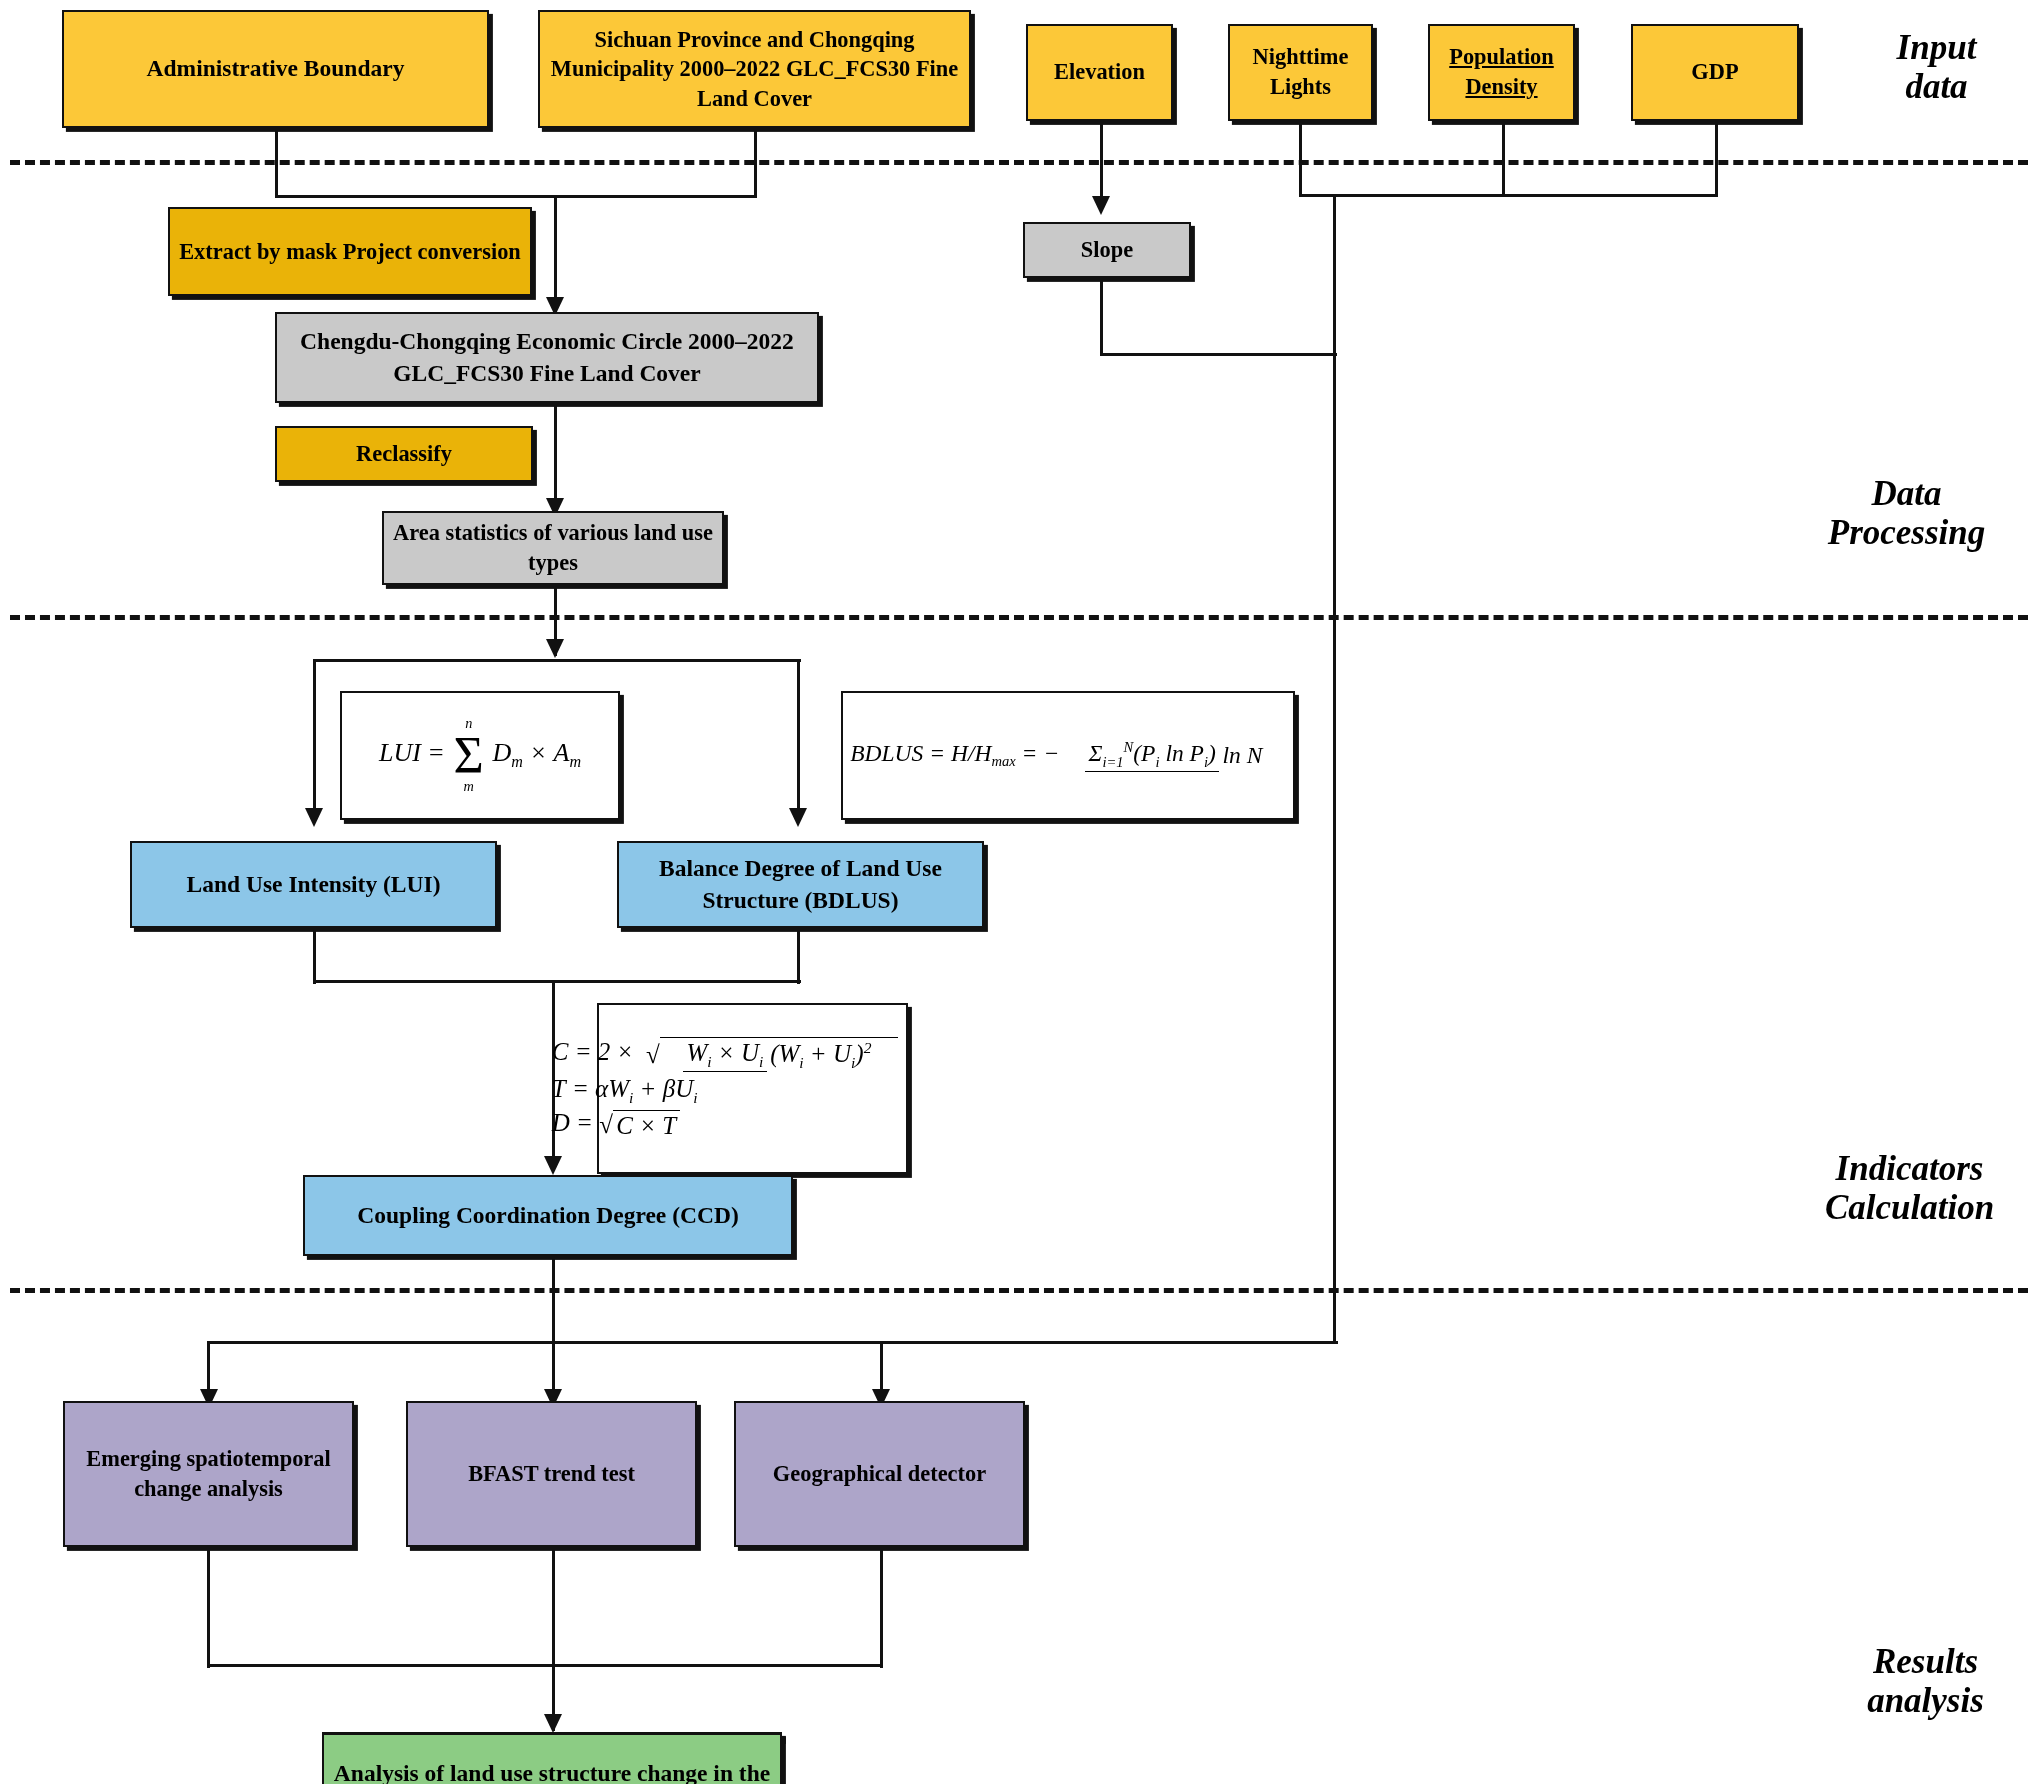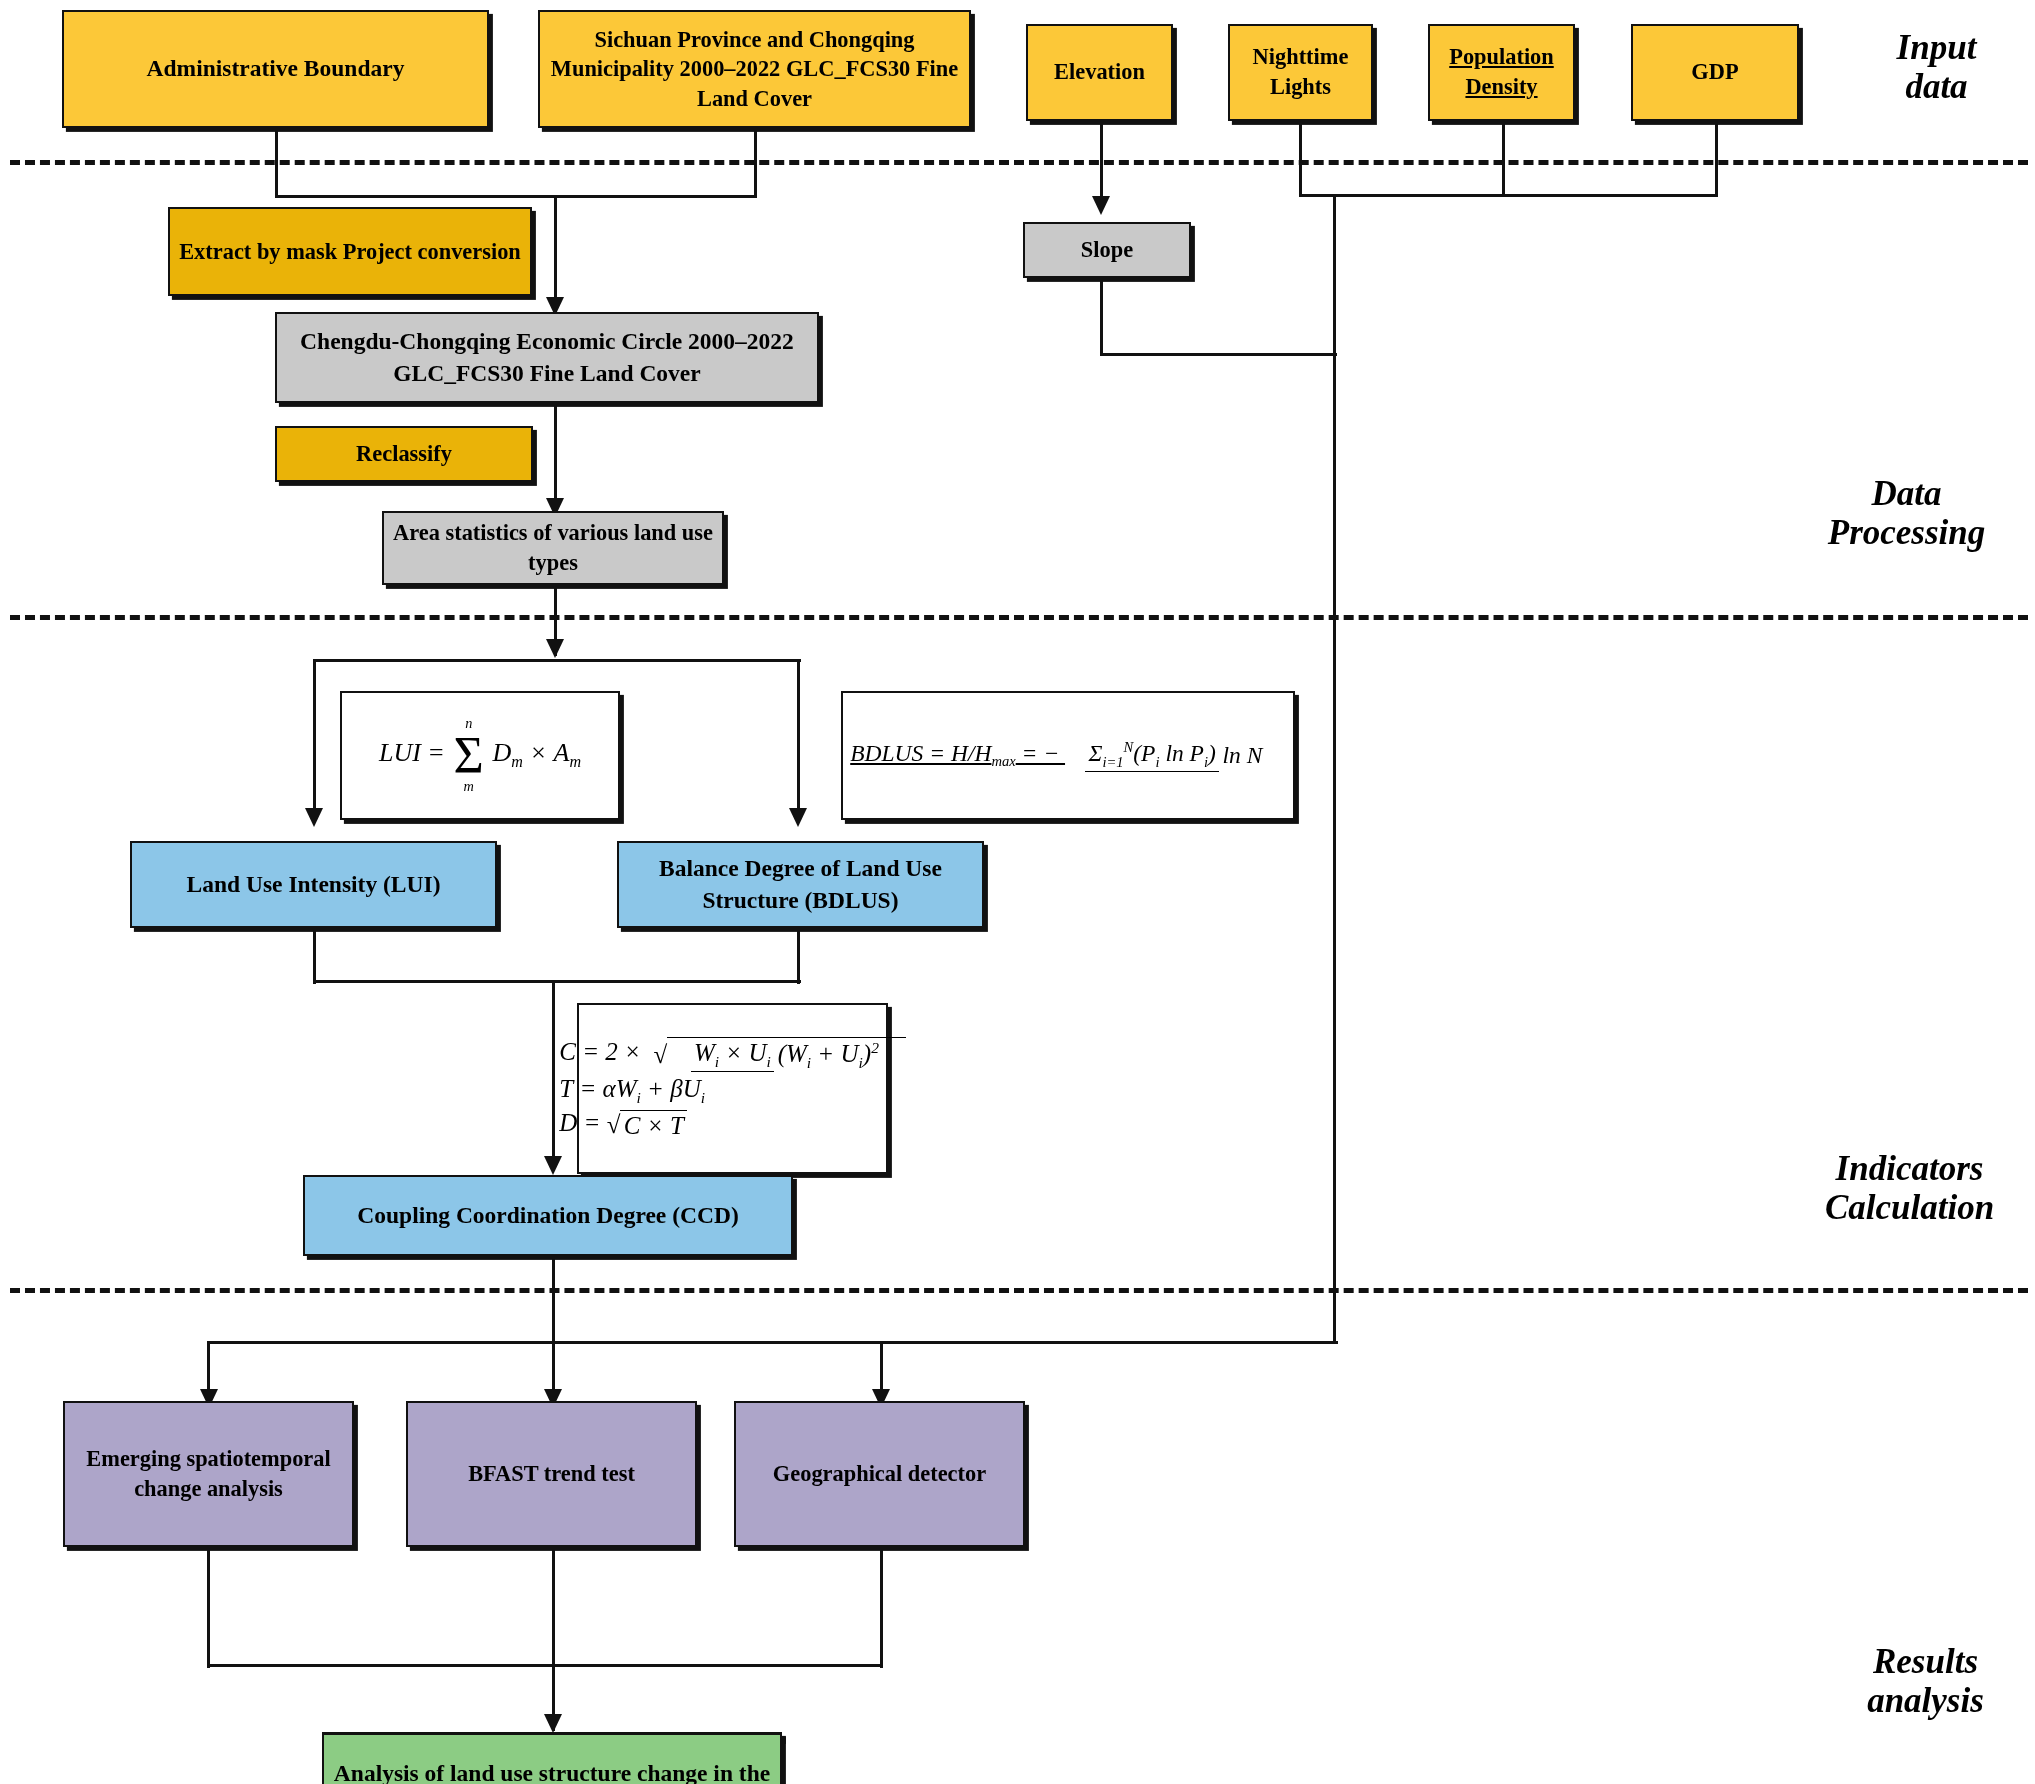--- a/index.html
+++ b/index.html
@@ -209,30 +209,30 @@
       LUI&nbsp;=&nbsp;<span class="bigsum">
           <span class="lim">n</span>
           <span class="sig">Σ</span>
           <span class="lim">m</span>
         </span>
       D<span class="sub">m</span>&nbsp;×&nbsp;A<span class="sub">m</span>
     </span>
   </div>
 
   <div class="formula-box" style="left:841px;top:691px;width:454px;height:129px;">
-    <span class="math" style="font-size:23.5px;text-decoration:underline;">
+    <span class="math" style="font-size:23.5px;">
       BDLUS&nbsp;=&nbsp;H/H<span class="sub">max</span>&nbsp;=&nbsp;−
       <span class="frac">
         <span class="num">Σ<span class="sub">i=1</span><span class="sup">N</span>(P<span class="sub">i</span>&nbsp;ln&nbsp;P<span class="sub">i</span>)</span>
         <span class="den">ln&nbsp;N</span>
       </span>
     </span>
   </div>
 
-  <div class="formula-box" style="left:577px;top:1003px;width:311px;height:171px;justify-content:center;">
+  <div class="formula-box" style="left:597px;top:1003px;width:311px;height:171px;justify-content:flex-end;">
     <div style="display:flex;flex-direction:column;align-items:flex-start;justify-content:center;gap:2.2px;">
       <span class="math" style="font-size:25px;">
         C&nbsp;=&nbsp;2&nbsp;×&nbsp;
         <span class="rad">
             <span class="sign">√</span>
             <span class="body">
           <span class="frac">
             <span class="num">W<span class="sub">i</span>&nbsp;×&nbsp;U<span class="sub">i</span></span>
             <span class="den">(W<span class="sub">i</span>&nbsp;+&nbsp;U<span class="sub">i</span>)<span class="sup">2</span></span>
           </span>

